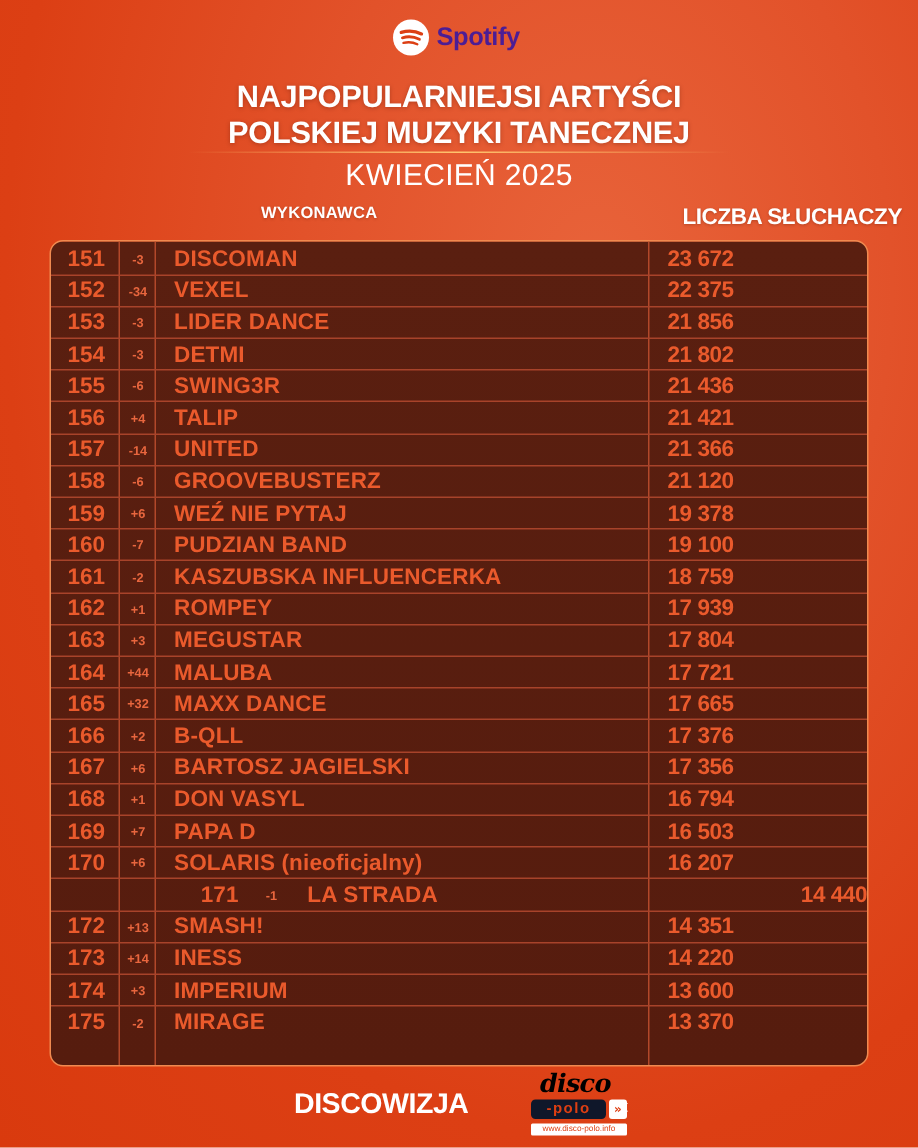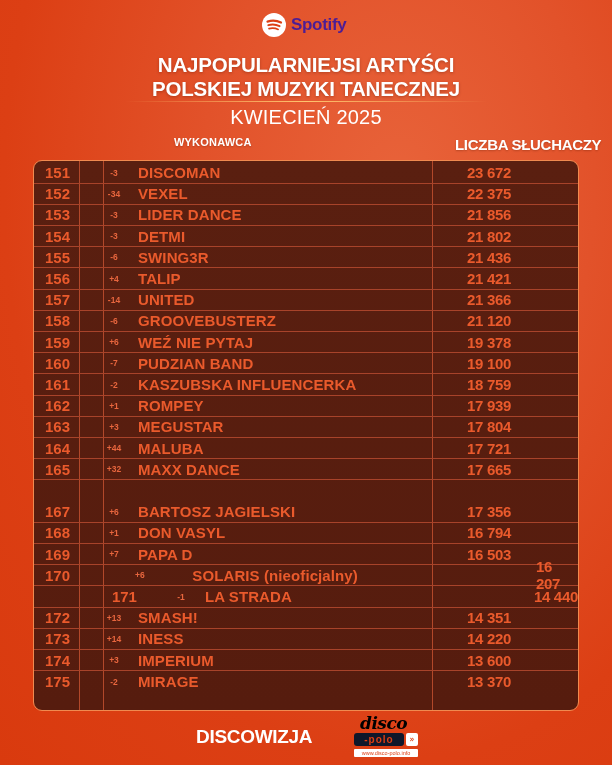--- a/index.html
+++ b/index.html
@@ -52,21 +52,21 @@
   }
   .vline { position: absolute; top: 0; bottom: 0; width: 1px; background: #b2482a; }
   .row {
     position: absolute; left: 0; width: 544px; height: 21.2px;
     border-bottom: 1px solid #a8432a;
     display: flex; align-items: center;
     font-family: "Liberation Sans", sans-serif; font-weight: bold;
     color: #ea5a2c;
   }
   .row:last-child { border-bottom: none; }
-  .rank { width: 68px; padding-left: 11px; font-size: 15px; }
+  .rank { width: 46px; padding-left: 11px; font-size: 15px; }
   .change { width: 24px; text-align: center; font-size: 8.5px; font-weight: bold; color: #e8663e; }
   .name { width: 329px; padding-left: 12px; font-size: 15px; letter-spacing: 0.1px; white-space: nowrap; }
   .listeners { padding-left: 12px; font-size: 15px; letter-spacing: -0.3px; }
   .footer-left {
     position: absolute; top: 726px; left: 196px;
     font-family: "Liberation Sans", sans-serif; font-weight: bold; font-size: 19px;
     letter-spacing: -0.3px; color: #fff;
   }
   .footer-logo { position: absolute; top: 713px; left: 352px; width: 70px; height: 48px; }
   .disco-script {
@@ -210,39 +210,45 @@
       <span class="change">+44</span>
       <span class="name">MALUBA</span>
       <span class="listeners">17 721</span>
     </div>
     <div class="row" style="top: 298.3px;">
       <span class="rank">165</span>
       <span class="change">+32</span>
       <span class="name">MAXX DANCE</span>
       <span class="listeners">17 665</span>
     </div>
+    <div class="row" style="top: 319.5px;">
+      <span class="rank">166</span>
+      <span class="change">+2</span>
+      <span class="name">B-QLL</span>
+      <span class="listeners">17 376</span>
+    </div>
     <div class="row" style="top: 340.7px;">
       <span class="rank">167</span>
       <span class="change">+6</span>
       <span class="name">BARTOSZ JAGIELSKI</span>
       <span class="listeners">17 356</span>
     </div>
     <div class="row" style="top: 361.9px;">
       <span class="rank">168</span>
       <span class="change">+1</span>
       <span class="name">DON VASYL</span>
       <span class="listeners">16 794</span>
     </div>
     <div class="row" style="top: 383.1px; align-items: center;">
       <span class="rank">169</span>
       <span class="change">+7</span>
       <span class="name">PAPA D</span>
       <span class="listeners">16 503</span>
     </div>
-    <div class="row" style="top: 404.3px; gap: 29px;">
+    <div class="row" style="top: 404.3px;">
       <span class="rank">170</span>
       <span class="change">+6</span>
       <span class="name">SOLARIS (nieoficjalny)</span>
       <span class="listeners">16 207</span>
     </div>
     <div class="row" style="top: 425.5px; justify-content: flex-end;">
       <span class="rank">171</span>
       <span class="change">-1</span>
       <span class="name">LA STRADA</span>
       <span class="listeners">14 440</span>

